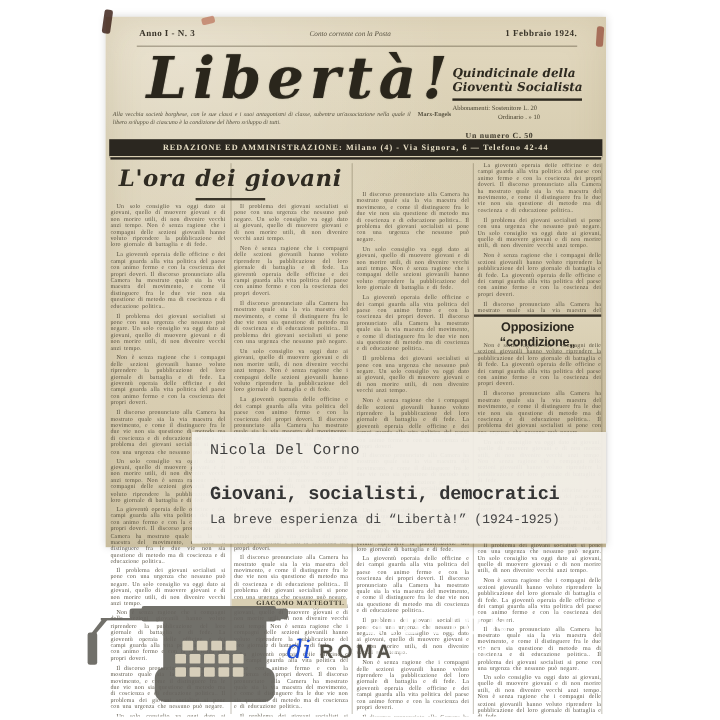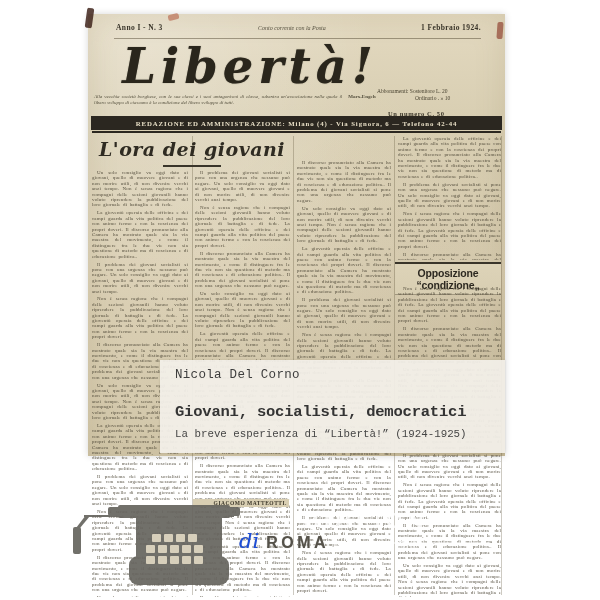--- a/index.html
+++ b/index.html
@@ -95,20 +95,25 @@
 
   <div class="mh-row">
     <span class="issue">Anno I - N. 3</span>
     <span class="postal">Conto corrente con la Posta</span>
     <span class="date">1 Febbraio 1924.</span>
   </div>
   <div class="mh-rule"></div>
 
   <div class="masthead-title serif">Libertà!</div>
 
+  <div class="tagline">
+    <div>Quindicinale della</div>
+    <div>Gioventù Socialista</div>
+    <div class="tagline-ul"></div>
+  </div>
 
   <div class="abbo">
     <span>Abbonamenti:</span>
     <span>Sostenitore  L. 20</span><br>
     <span style="margin-left:38px">Ordinario  .  »  10</span>
   </div>
   <div class="price">Un numero C. 50</div>
 
   <div class="motto">
     <span class="sig">Marx-Engels</span>

